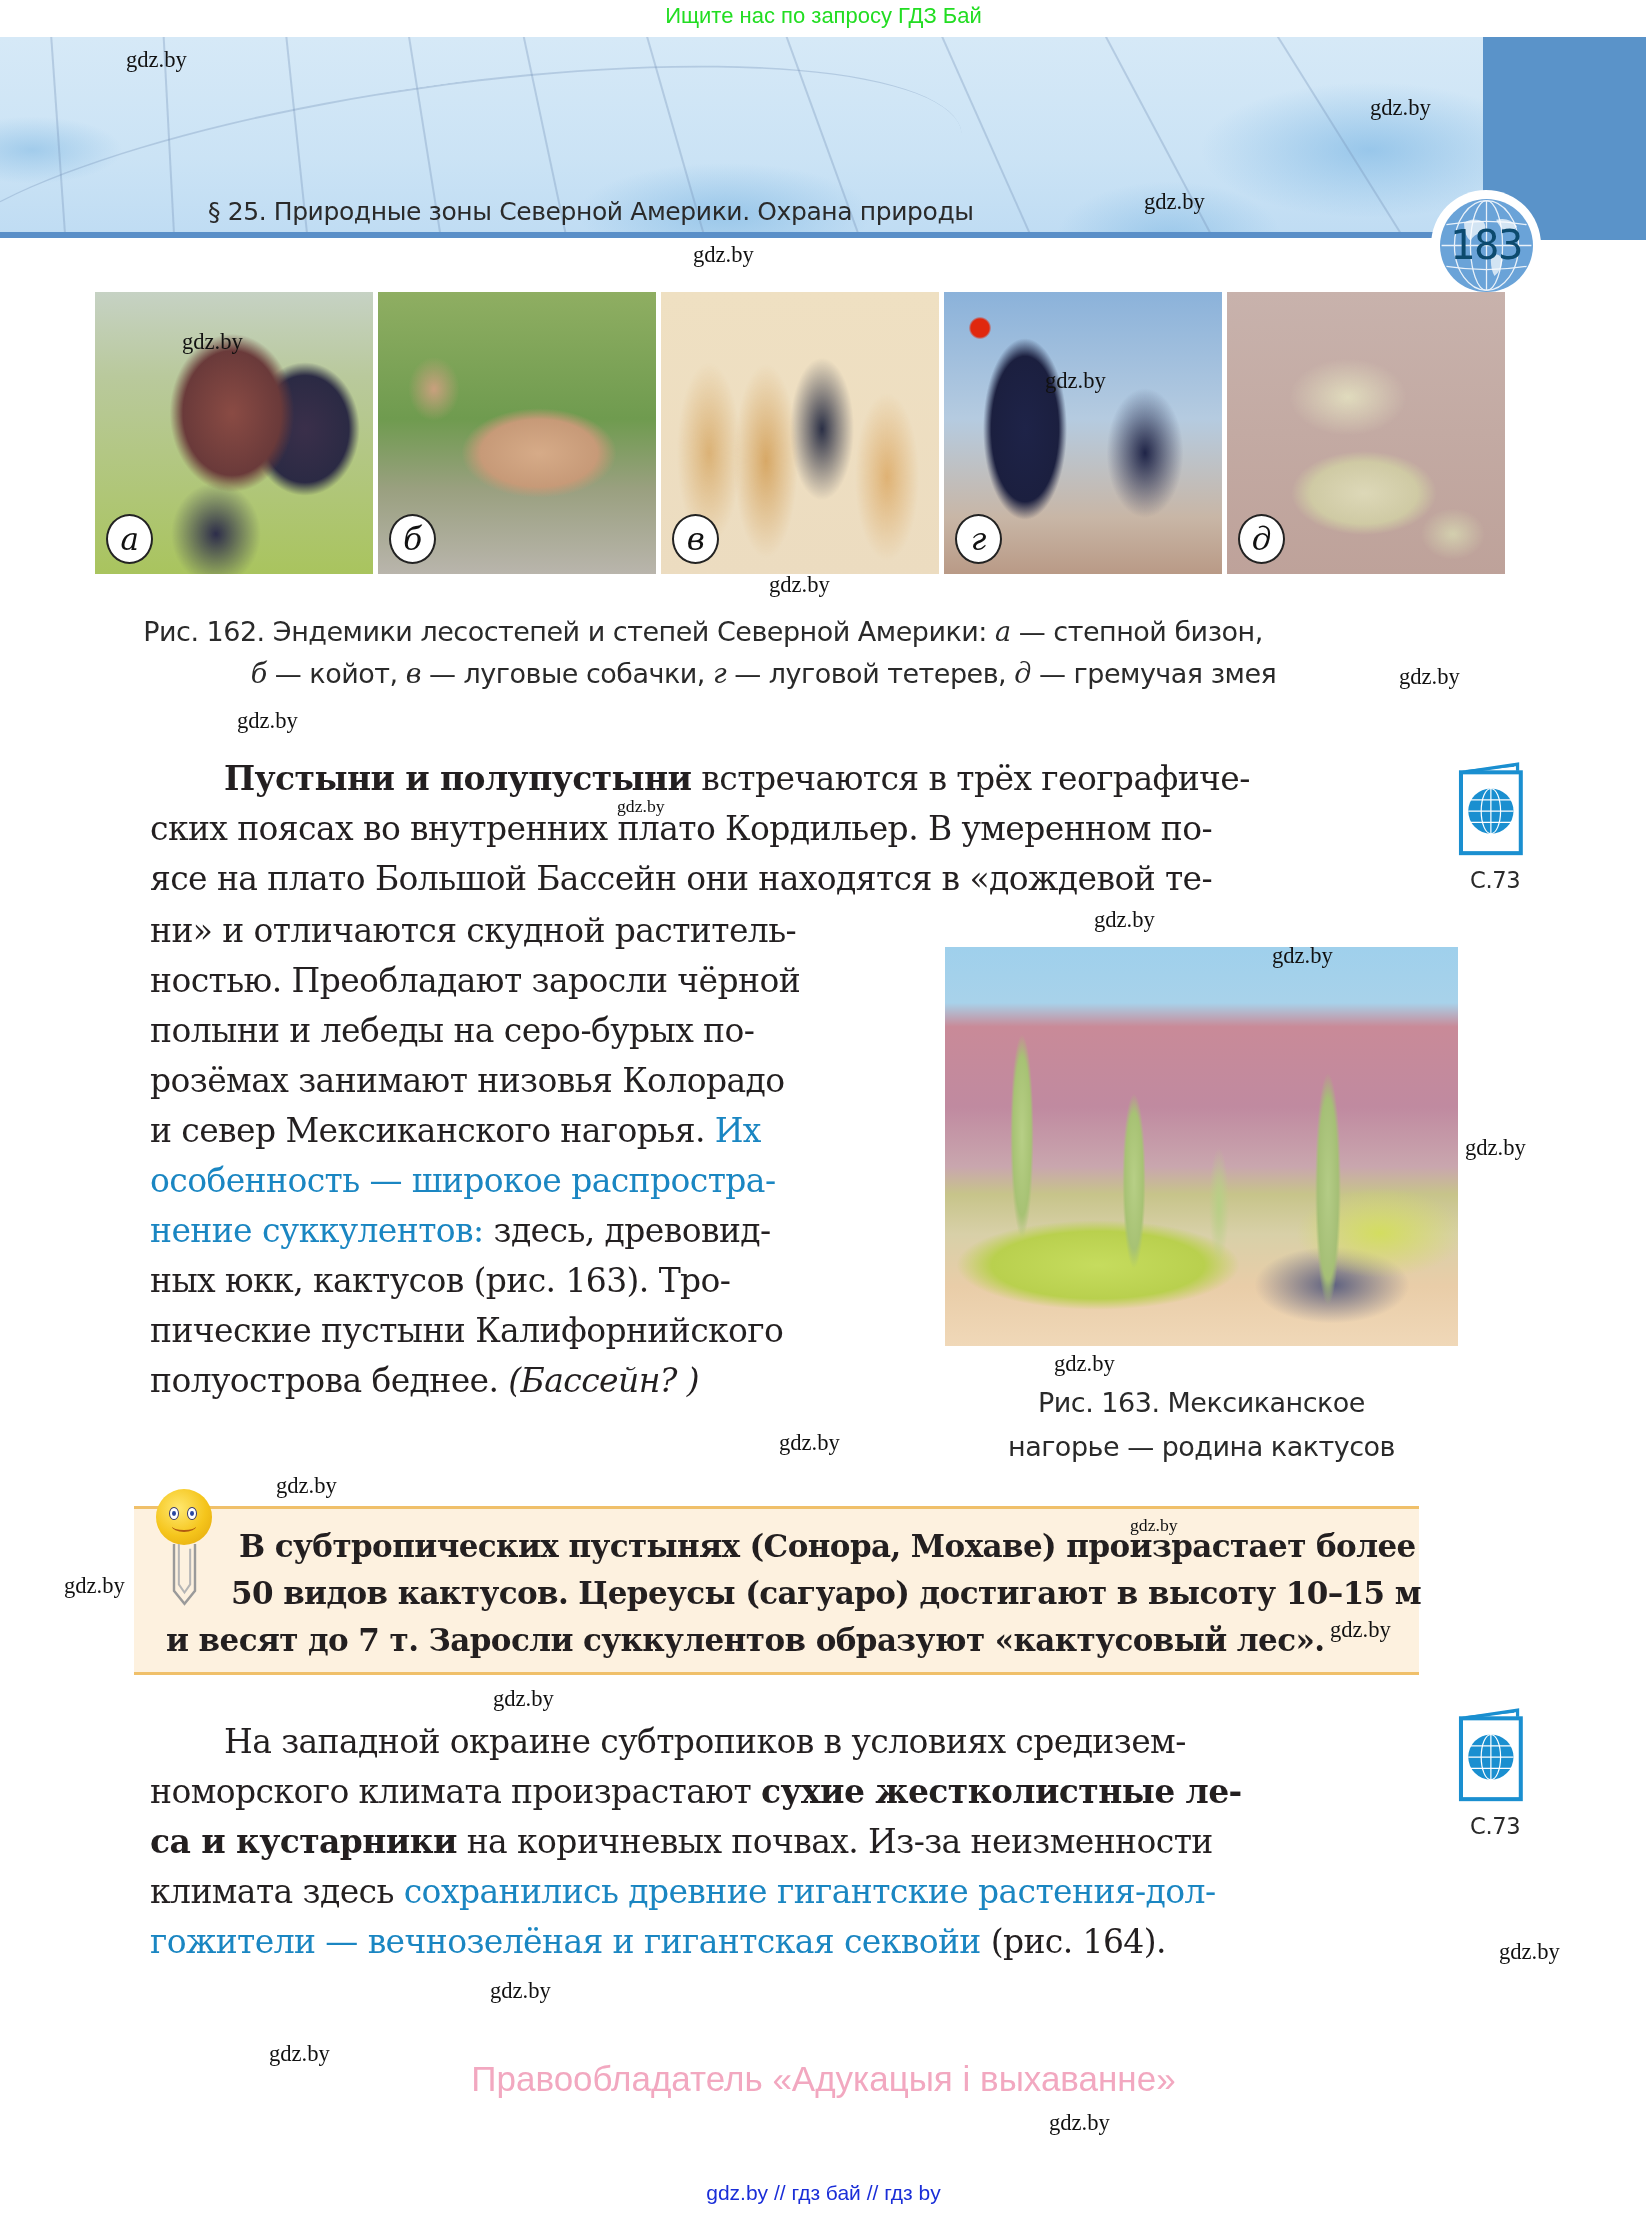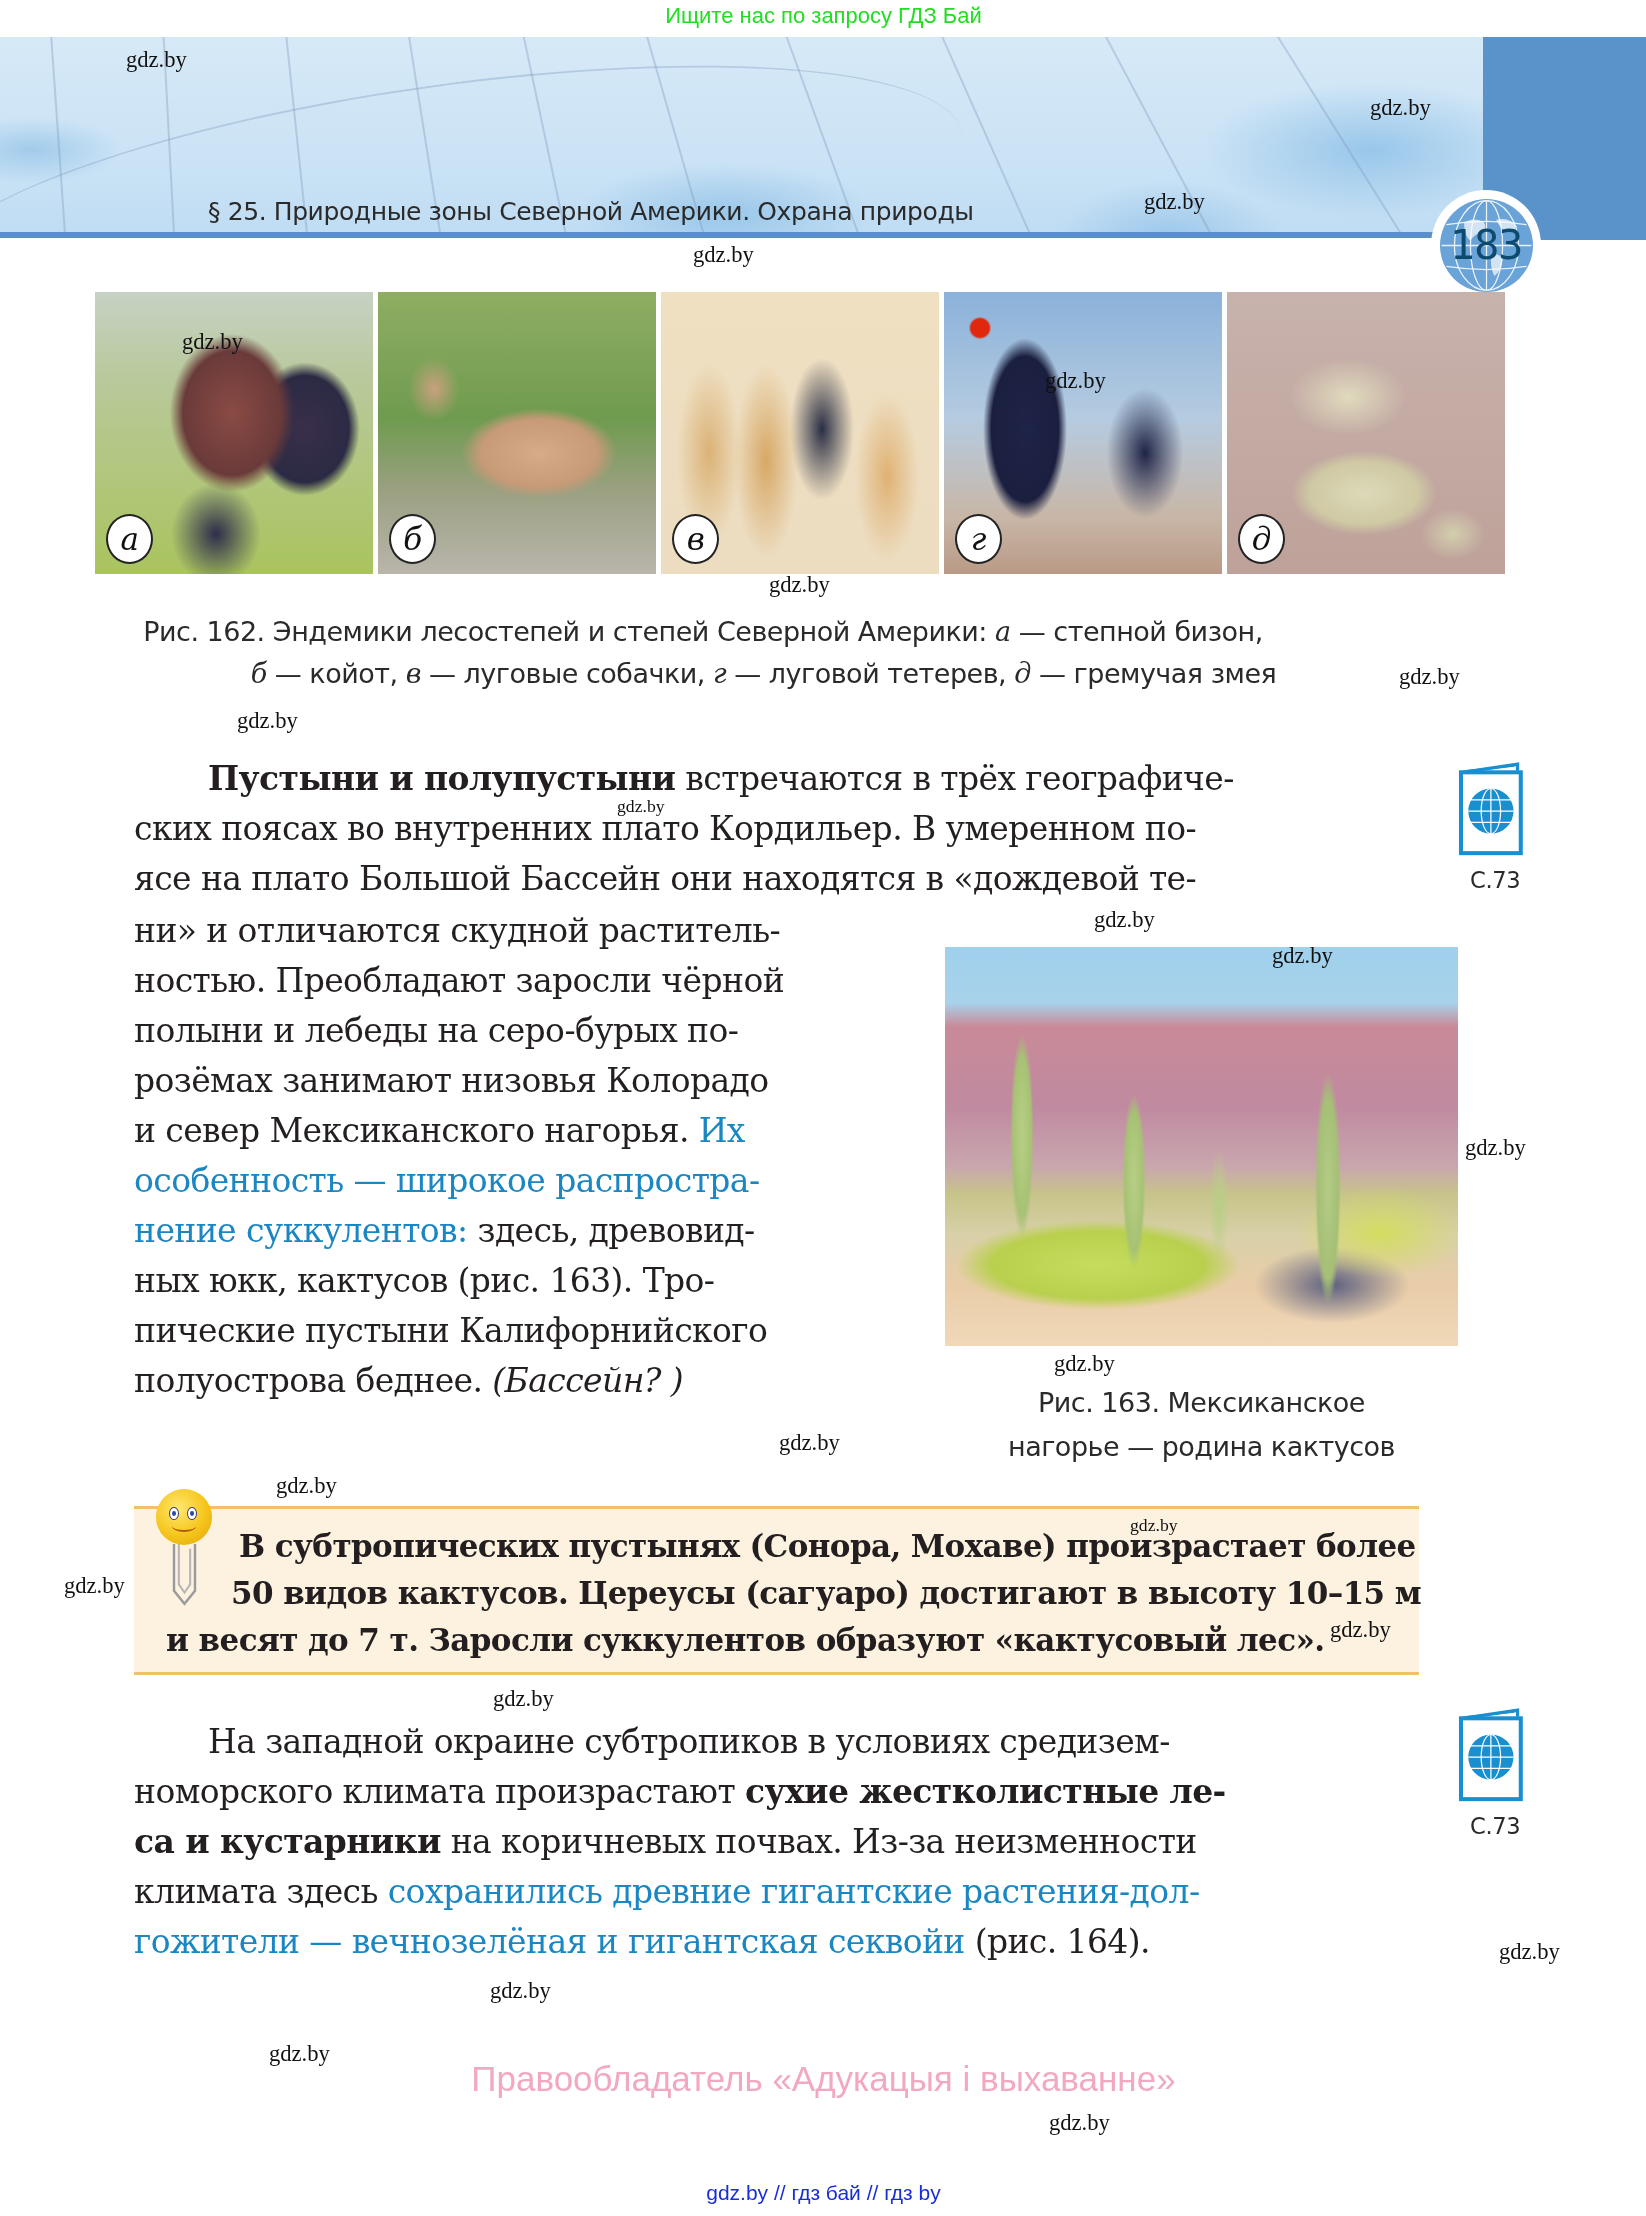--- a/index.html
+++ b/index.html
@@ -63,21 +63,21 @@
         radial-gradient(ellipse 97px 56px at 137px 201px, #ddd8b8 0%, #cfcaa4 55%, transparent 75%),
         radial-gradient(ellipse 73px 48px at 121px 105px, #e0dbbd 0%, transparent 80%),
         radial-gradient(ellipse 40px 32px at 226px 242px, #d3cfae 0%, transparent 80%),
         linear-gradient(180deg, #c8b2ac 0%, #bea29a 100%); }
 
     .caption-162 { left: 0; top: 611px; width: 1406px; text-align: center; font-family: "DejaVu Sans", sans-serif; font-size: 27px; line-height: 42px; color: #2a2a2a; letter-spacing: -0.5px; }
     .caption-162 .line2 { padding-left: 121px; display: block; }
     .caption-162 i { font-family: "DejaVu Serif", serif; }
 
     
-    .para { font-family: "DejaVu Serif", serif; font-size: 33px; color: #231f20; letter-spacing: -0.6px; line-height: 50px; }
+    .para { font-family: "DejaVu Serif", serif; font-size: 33px; color: #231f20; letter-spacing: -0.6px; line-height: 50px; margin-left: 16px; }
     .para b { font-weight: bold; }
     .hl { color: #1a86c2; }
     .p1 { left: 134px; top: 754px; width: 1281px; text-align: justify; }
     .p1 .line { display: block; white-space: nowrap; }
     .p1-narrow { left: 134px; top: 906px; width: 766px; }
     .p1-narrow .line { display: block; white-space: nowrap; }
 
     
     .cactus-photo { left: 945px; top: 947px; width: 513px; height: 399px;
       background:

